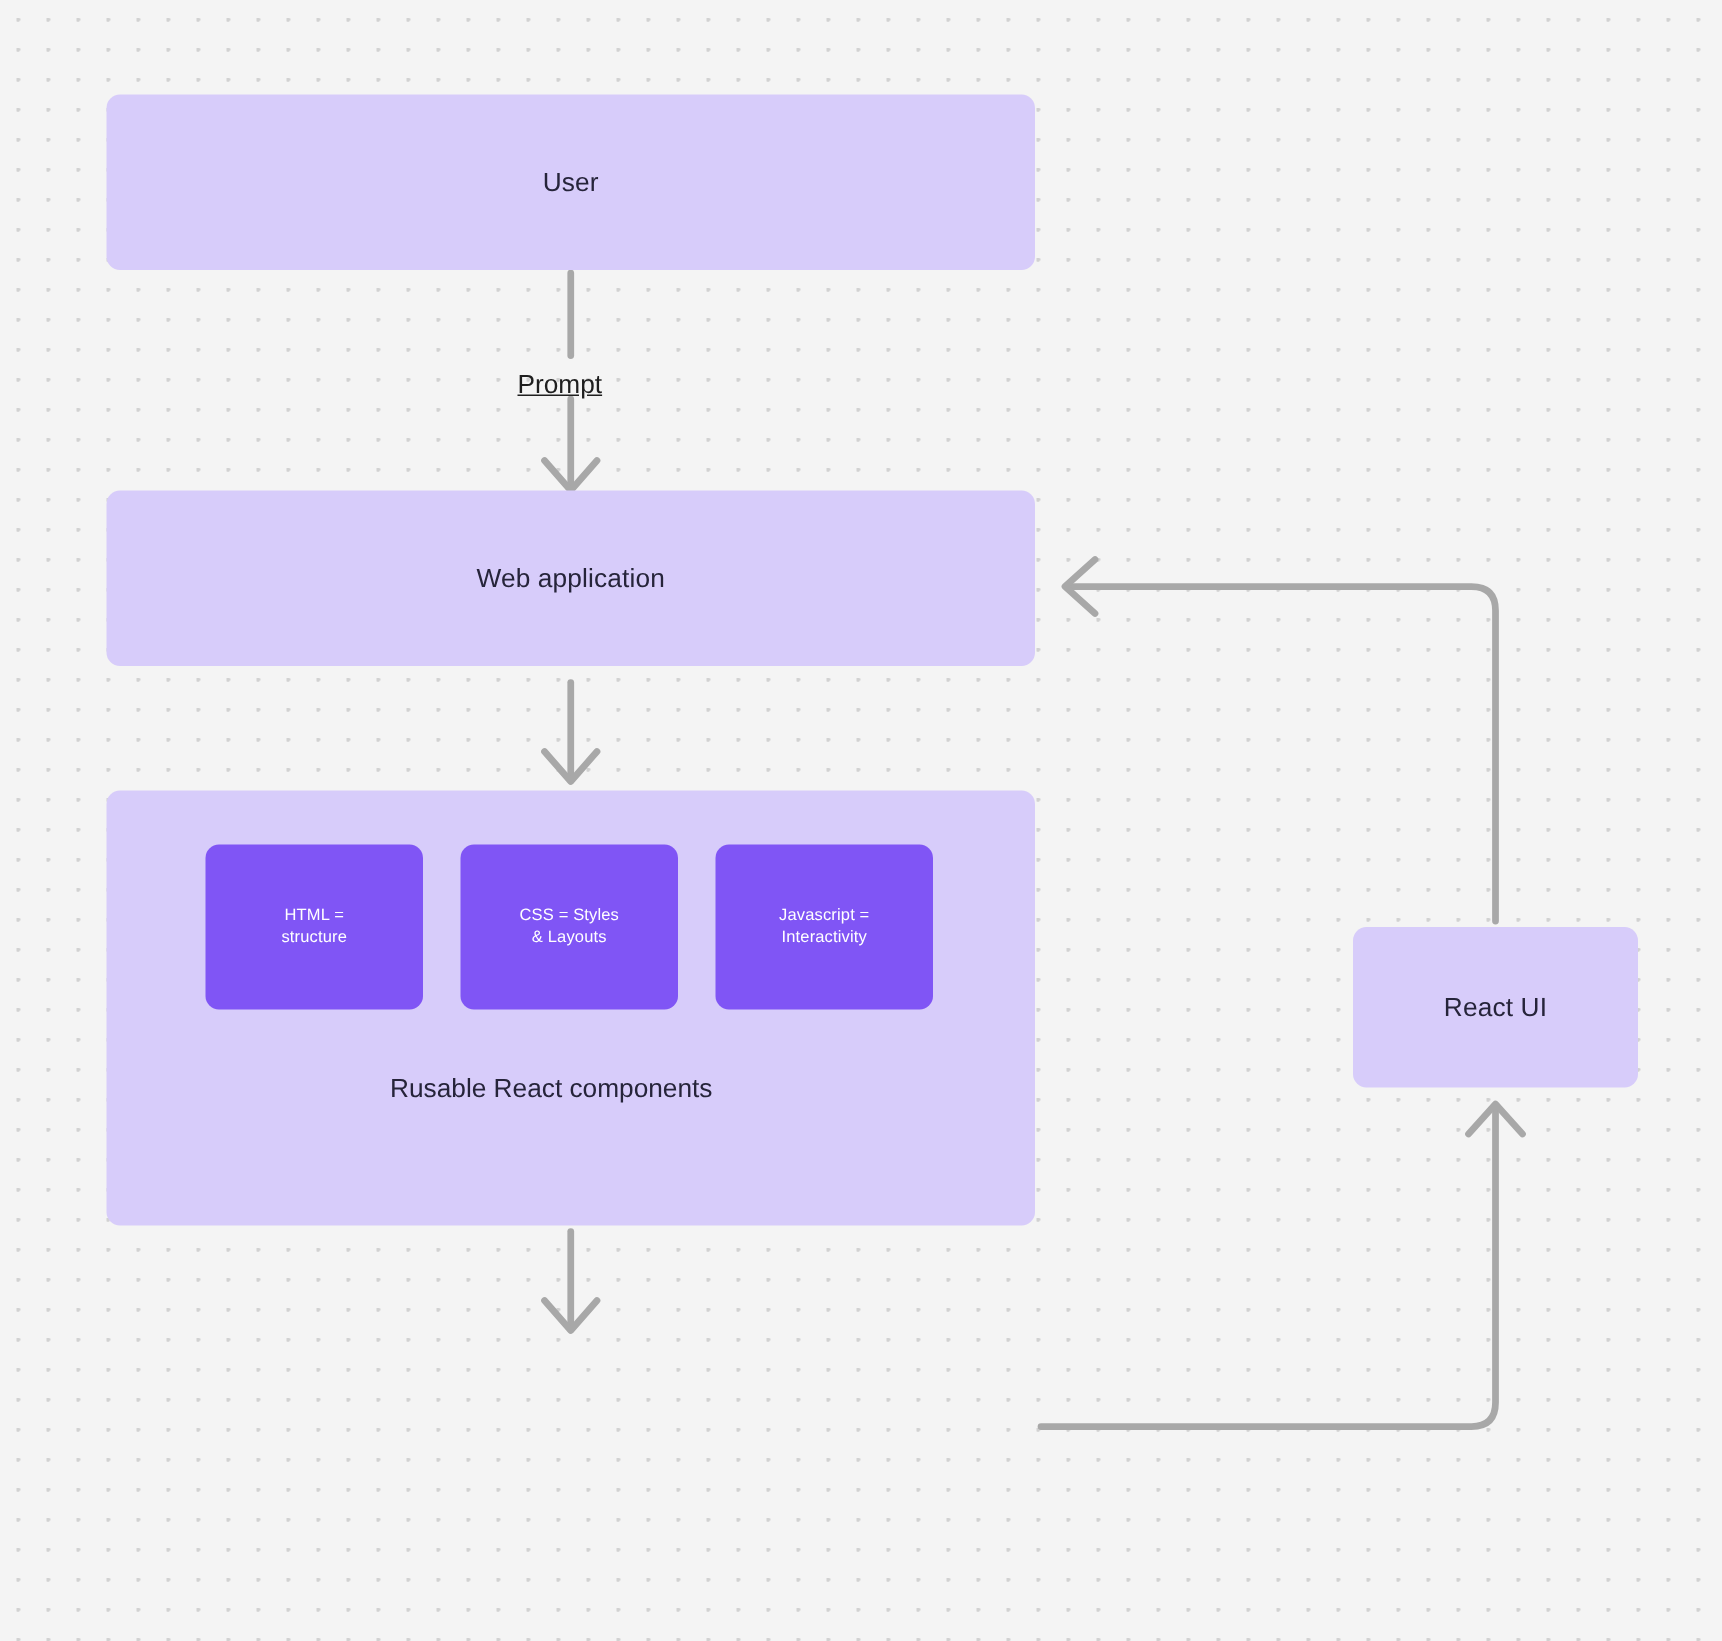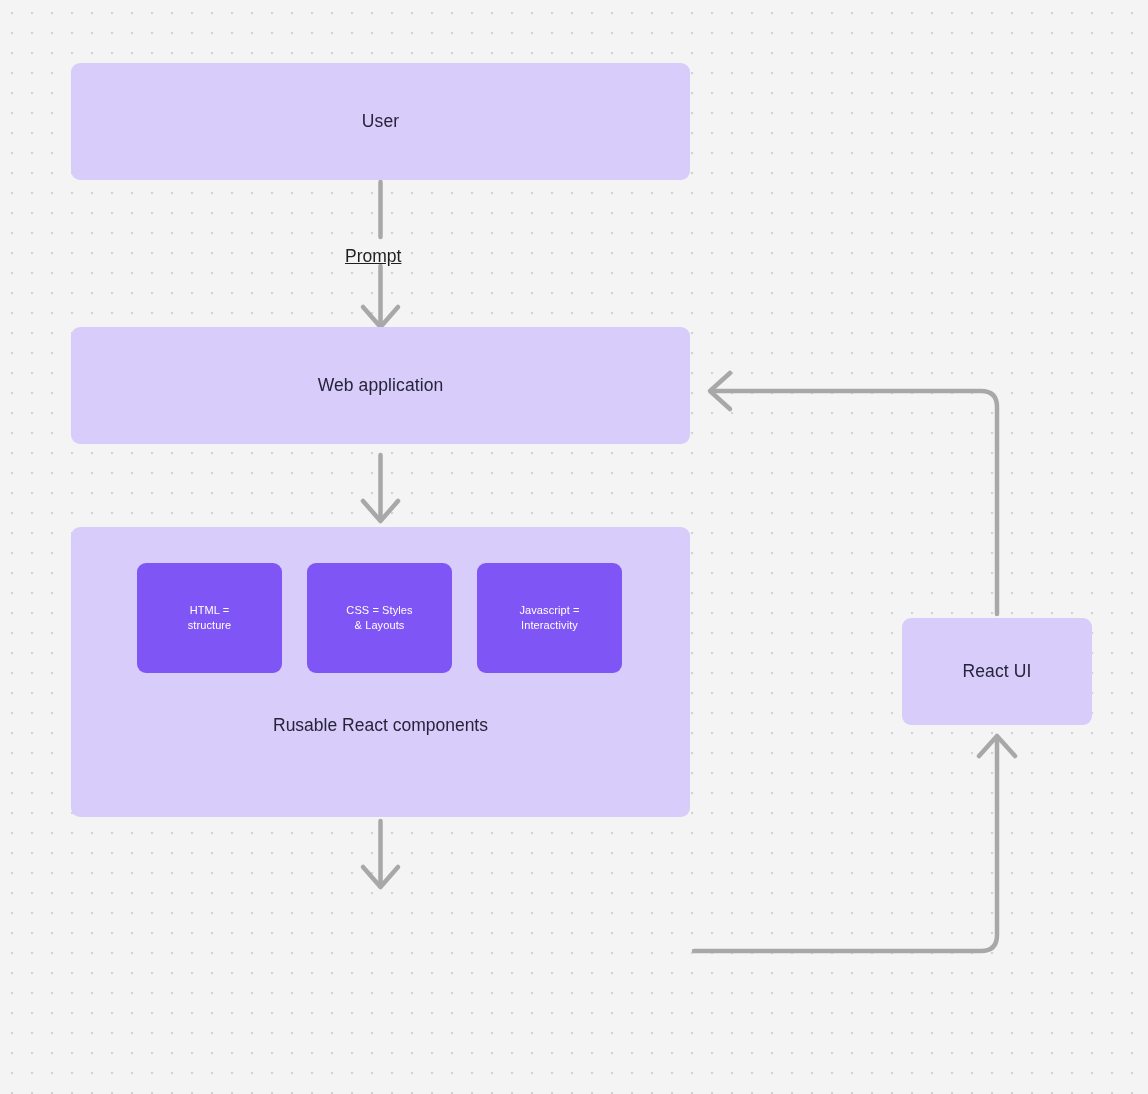--- a/index.html
+++ b/index.html
@@ -58,21 +58,21 @@
                       align-items: flex-start; justify-content: center; }
   #node-vite        { left: 71px;  top: 893px; width: 619px; height: 117px; }
   #node-render      { left: 902px; top: 618px; width: 190px; height: 107px; }
 
   #node-html  { left: 137px; top: 563px; width: 145px; height: 110px; }
   #node-css   { left: 307px; top: 563px; width: 145px; height: 110px; }
   #node-js    { left: 477px; top: 563px; width: 145px; height: 110px; }
 
   #label-reusable {
     position: absolute;
-    left: 71px;
+    left: 58px;
     top: 715px;
     width: 619px;
     text-align: center;
     font-size: 17.5px;
     color: #26243a;
   }
 
   
   .edge-svg {
     position: absolute;

